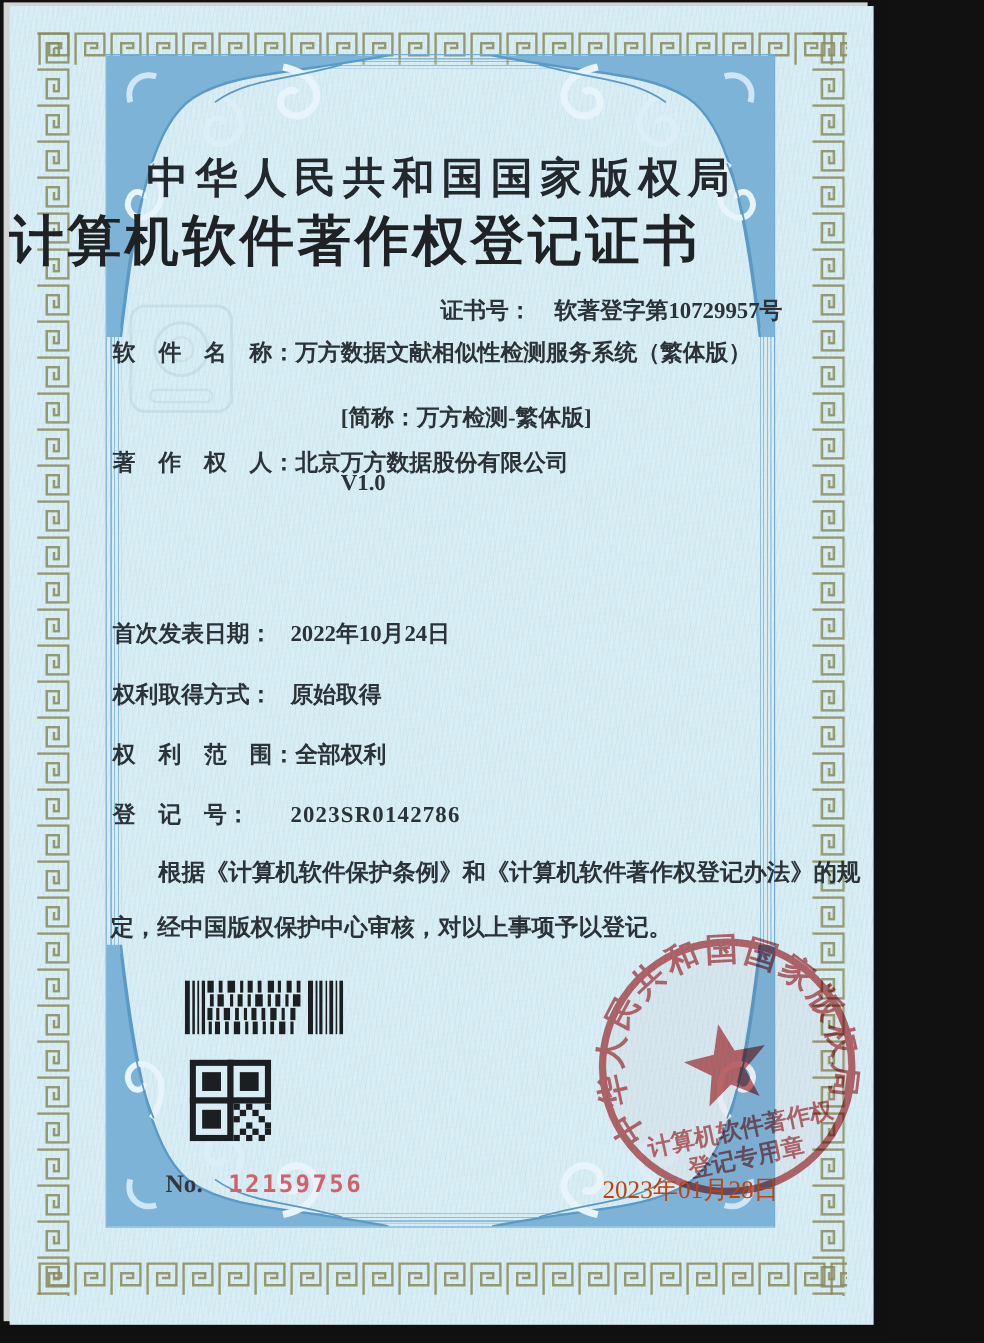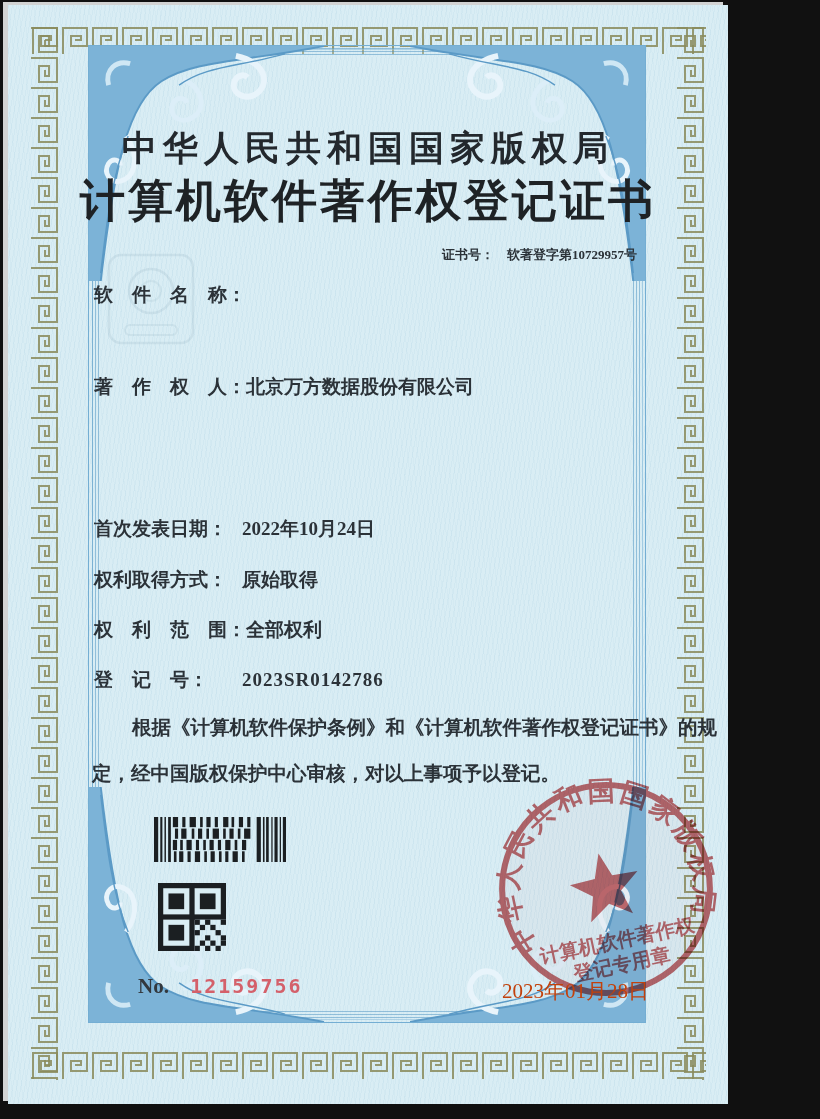--- a/index.html
+++ b/index.html
@@ -41,23 +41,23 @@
   .orn{position:absolute;width:235px;height:235px;pointer-events:none}
   .orn.tl{left:81px;top:41px}
   .orn.tr{right:83px;top:41px;transform:scaleX(-1)}
   .orn.bl{left:81px;bottom:82px;transform:scaleY(-1)}
   .orn.br{right:83px;bottom:82px;transform:scale(-1,-1)}
   
   .watermark{position:absolute;left:97px;top:246px;width:92px;height:104px;opacity:.5}
   
   .authority{position:absolute;left:0;right:0;top:120px;text-align:center;
     font-size:35px;font-weight:700;letter-spacing:6px;color:var(--title-ink);}
-  .cert-title{position:absolute;left:0;right:0;top:166px;text-align:center;
+  .cert-title{position:absolute;left:0;right:0;top:166px;text-align:left;
     font-size:45px;font-weight:900;letter-spacing:3px;color:#1e2225;}
-  .certline{position:absolute;right:91px;top:241px;font-size:13px;font-weight:700;color:var(--ink);}
+  .certline{position:absolute;right:76px;top:241px;font-size:19px;font-weight:700;color:var(--ink);}
   .row{position:absolute;left:86px;display:flex;align-items:flex-start;
     font-size:19px;font-weight:700;color:var(--ink);line-height:27px;}
   .row .label{flex:0 0 148px;white-space:pre;}
   .row .val{white-space:pre;}
   .r-name{top:276px} .r-owner{top:368px} .r-dev{top:459px} .r-pub{top:510px}
   .r-acq{top:561px} .r-scope{top:611px} .r-reg{top:661px}
   .r-reg .val{letter-spacing:1px}
   .statement{position:absolute;left:84px;top:700px;width:636px;
     font-size:19.5px;font-weight:700;color:var(--ink);line-height:46px;text-indent:2.05em;}
   
@@ -145,20 +145,23 @@
         <rect x="20" y="74" width="52" height="10" rx="5" fill="none" stroke="rgba(150,180,195,.4)" stroke-width="2"></rect>
       </svg>
     </div>
 
     <div class="authority">中华人民共和国国家版权局</div>
     <div class="cert-title">计算机软件著作权登记证书</div>
     <div class="certline">证书号：　软著登字第10729957号</div>
 
     <div class="row r-name">
       <span class="label">软　件　名　称：</span>
+      <span class="val"><span>万方数据文献相似性检测服务系统（繁体版）</span><br>
+        <span>[简称：万方检测-繁体版]</span><br>
+        <span>V1.0</span></span>
     </div>
     <div class="row r-owner">
       <span class="label">著　作　权　人：</span>
       <span class="val">北京万方数据股份有限公司</span>
     </div>
     <div class="row r-pub">
       <span class="label">首次发表日期：</span>
       <span class="val">2022年10月24日</span>
     </div>
     <div class="row r-acq">
@@ -167,21 +170,21 @@
     </div>
     <div class="row r-scope">
       <span class="label">权　利　范　围：</span>
       <span class="val">全部权利</span>
     </div>
     <div class="row r-reg">
       <span class="label">登　记　号：</span>
       <span class="val">2023SR0142786</span>
     </div>
 
-    <p class="statement">根据《计算机软件保护条例》和《计算机软件著作权登记证书》的规定，经中国版权保护中心审核，对以上事项予以登记。</p>
+    <p class="statement">根据《计算机软件保护条例》和《计算机软件著作权登记办法》的规定，经中国版权保护中心审核，对以上事项予以登记。</p>
 
     <div class="barcode">
       <svg viewBox="0 0 126 42" preserveAspectRatio="none">
         <g fill="#1b1f22">
           <rect x="0" y="0" width="4" height="42"></rect>
             <rect x="6" y="0" width="2" height="42"></rect>
           <rect x="10" y="0" width="1.4" height="42"></rect>
             <rect x="13.5" y="0" width="2.6" height="42"></rect>
           <rect x="18" y="0" width="5" height="9.5"></rect>
             <rect x="27" y="0" width="3" height="9.5"></rect>

